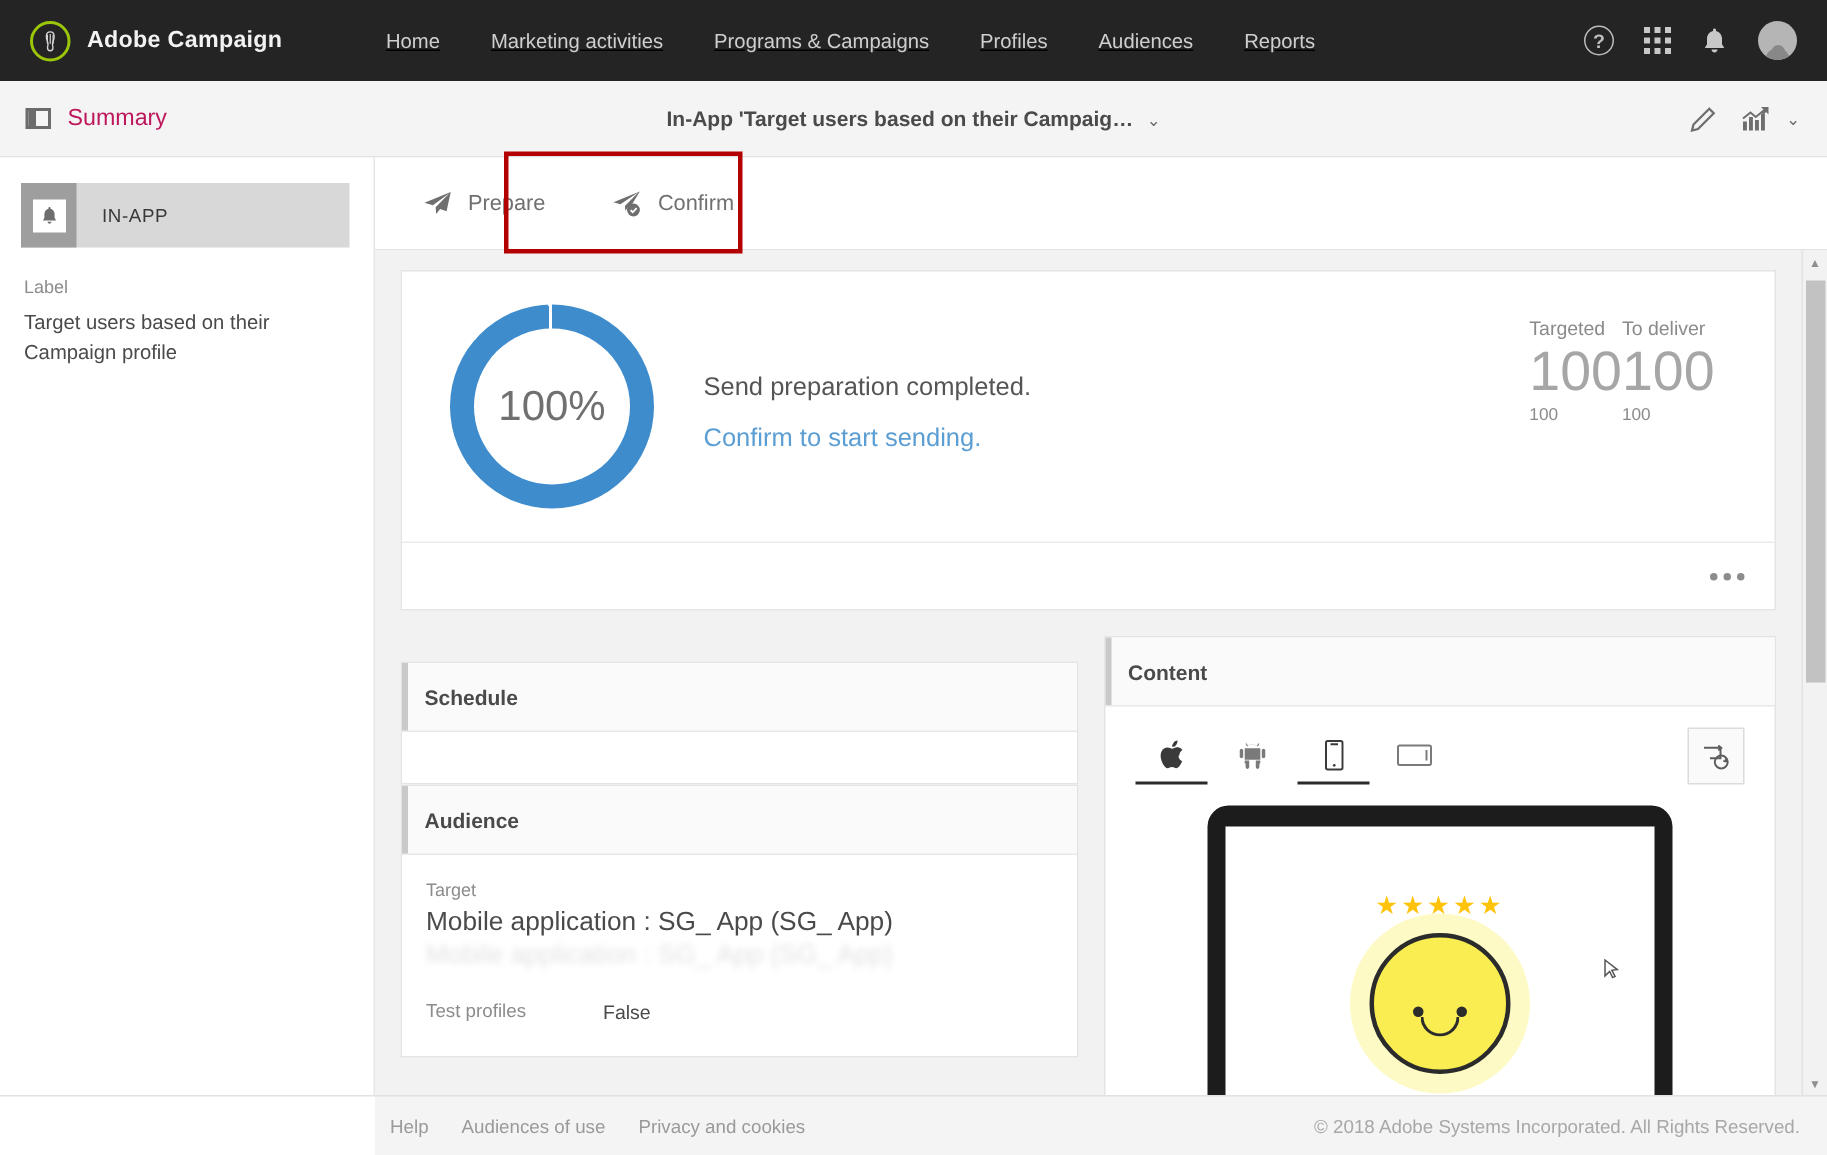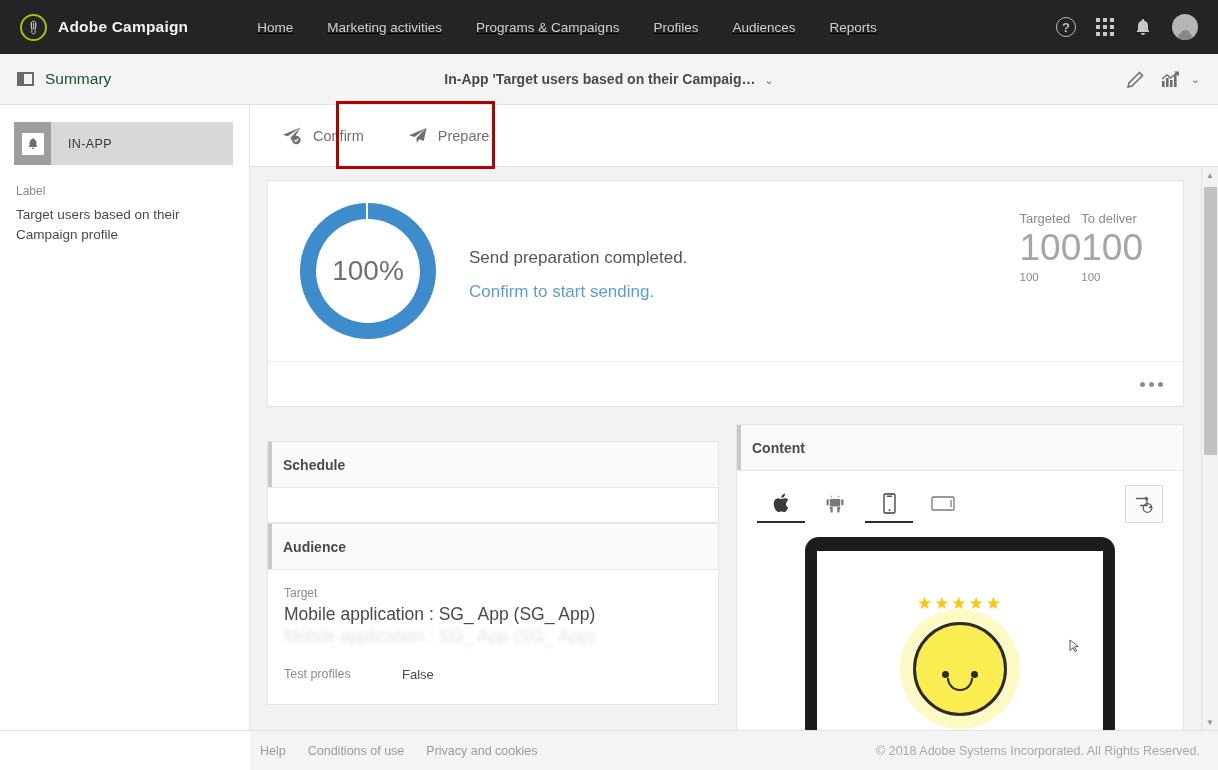--- a/index.html
+++ b/index.html
@@ -55,21 +55,21 @@
     background:#f4f4f4; border-bottom:1px solid #e2e2e2;
     display:flex; align-items:center;
   }
   .summary-box { display:flex; align-items:center; padding-left:17px; }
   .summary-icon {
     width:17px; height:14px; border:2px solid #6b6b6b; display:flex; position:relative;
   }
   .summary-icon::before {
     content:""; width:5px; background:#6b6b6b; display:block;
   }
-  .summary-label { font-size:15.5px; color:#14532d; margin-left:11px; }
+  .summary-label { font-size:15.5px; color:#be185d; margin-left:11px; }
   .subheader-title {
     position:absolute; left:0; right:0; text-align:center;
     font-size:14px; font-weight:bold; color:#4a4a4a; pointer-events:none;
   }
   .subheader-title span.ttl { pointer-events:auto; cursor:pointer; }
   .chev { font-size:11px; font-weight:normal; margin-left:9px; color:#6b6b6b; }
   .subheader-right {
     margin-left:auto; display:flex; align-items:center; gap:16px; padding-right:18px; z-index:3;
   }
   .icon-btn { cursor:pointer; color:#6e6e6e; display:flex; align-items:center; }
@@ -324,35 +324,35 @@
       </span>
       <span class="inapp-text">IN-APP</span>
     </div>
     <div class="lbl-key">Label</div>
     <div class="lbl-val">Target users based on their Campaign profile</div>
   </div>
 
   <div class="tabs">
     <div class="tab">
       <span class="tab-icon">
+        <svg width="19" height="17" viewBox="0 0 19 17" fill="#6f6f6f">
+          <path d="M18.5 1L1 8.2l5.6 1.7L17.8 1.6 8.4 11.1l.4 4.6 2.6-3.4 4.3 1.6z"></path>
+        </svg>
+      </span>
+      <span>Prepare</span>
+    </div>
+    <div class="tab">
+      <span class="tab-icon">
         <svg width="20" height="18" viewBox="0 0 20 18" fill="#6f6f6f">
           <path d="M18.5 0.6L1 7.8l4.6 1.4L17.6 1.2 8.6 10.4l.3 3.1 2.2-2.8 1.1.4z"></path>
           <circle cx="14.3" cy="13" r="4.3"></circle>
           <path d="M12.4 13.1l1.4 1.4 2.6-2.8" stroke="#fff" stroke-width="1.2" fill="none"></path>
         </svg>
       </span>
       <span>Confirm</span>
-    </div>
-    <div class="tab">
-      <span class="tab-icon">
-        <svg width="19" height="17" viewBox="0 0 19 17" fill="#6f6f6f">
-          <path d="M18.5 1L1 8.2l5.6 1.7L17.8 1.6 8.4 11.1l.4 4.6 2.6-3.4 4.3 1.6z"></path>
-        </svg>
-      </span>
-      <span>Prepare</span>
     </div>
   </div>
   <div class="redbox"></div>
 
   <div class="content">
     <div class="content-inner">
 
       <div class="card">
         <div class="deploy-body">
           <div class="donut">
@@ -494,18 +494,18 @@
 
   <div class="scrollbar">
     <div class="sb-arrow">▲</div>
     <div class="sb-thumb"></div>
     <div class="sb-arrow down">▼</div>
   </div>
 
   <div class="footer-left-bg"></div>
   <div class="footer">
     <span class="footer-link">Help</span>
-    <span class="footer-link">Conditions of use</span>
+    <span class="footer-link">Audiences of use</span>
     <span class="footer-link">Privacy and cookies</span>
     <span class="footer-copy">© 2018 Adobe Systems Incorporated. All Rights Reserved.</span>
   </div>
 
 </div>
 
 </body></html>

